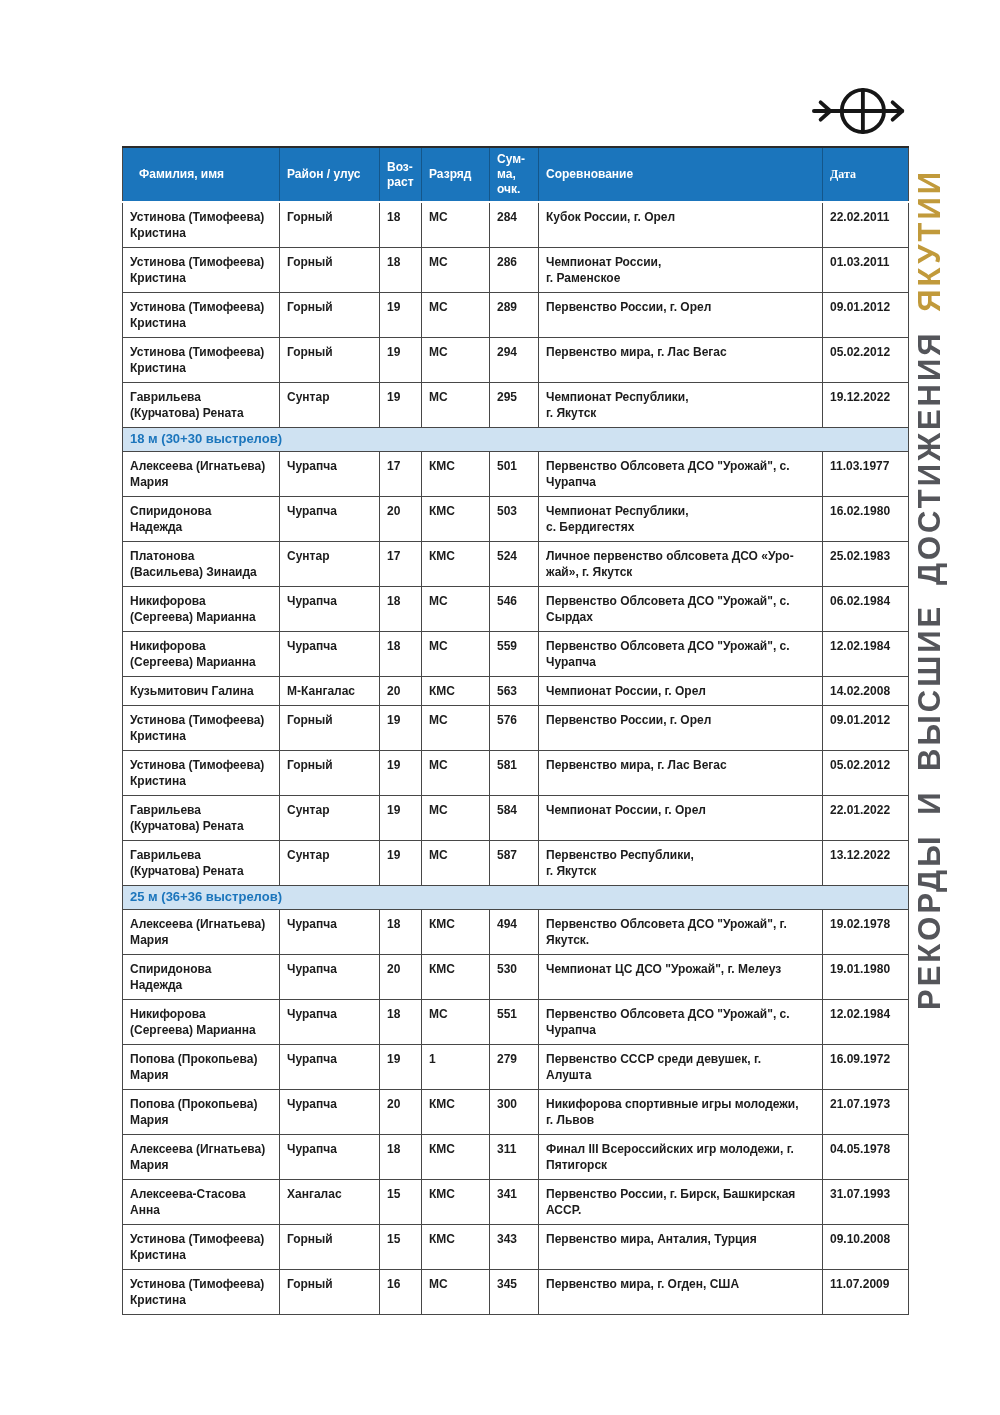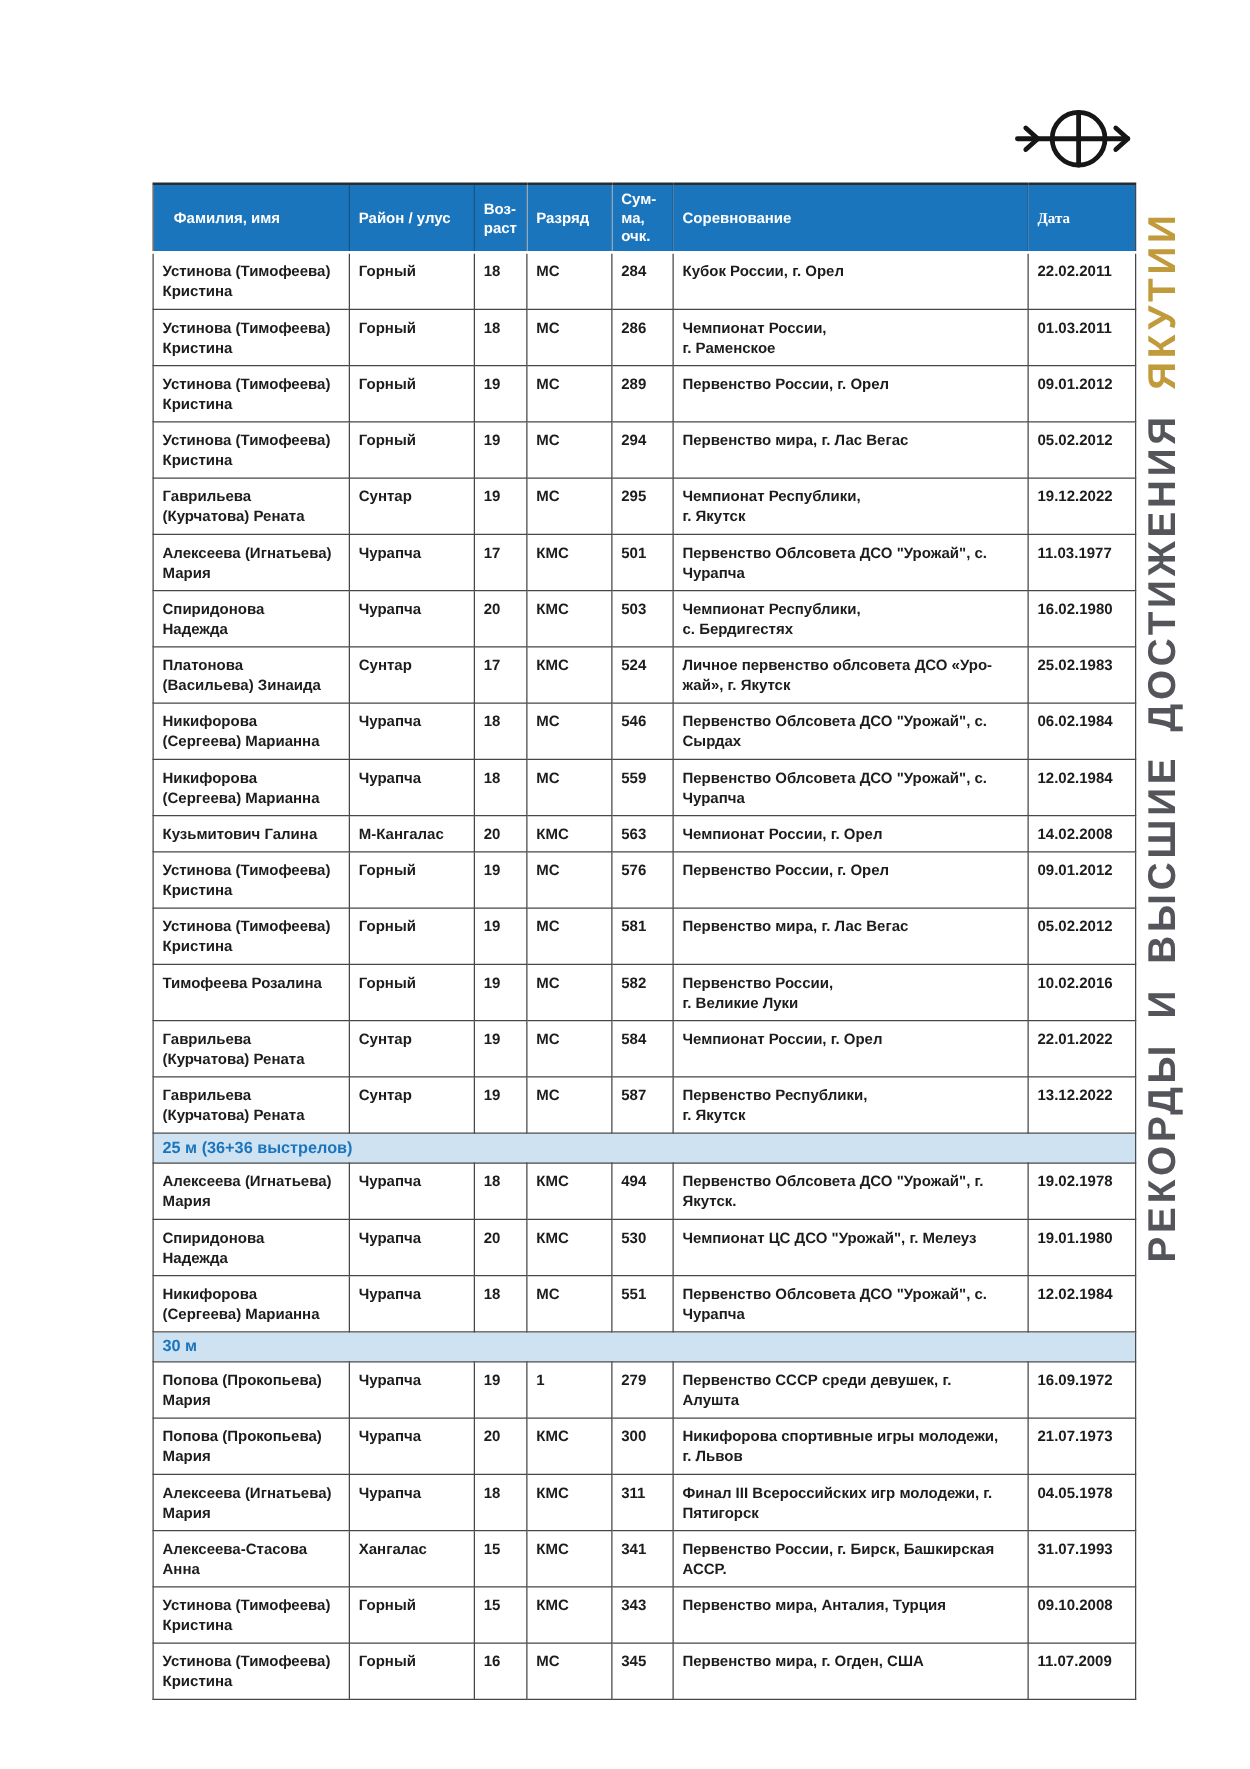--- a/index.html
+++ b/index.html
@@ -173,20 +173,23 @@
           <td>Гаврильева
 (Курчатова) Рената</td>
           <td>Сунтар</td>
           <td>19</td>
           <td>МС</td>
           <td>295</td>
           <td>Чемпионат Республики,
 г. Якутск</td>
           <td>19.12.2022</td>
         </tr>
+        <tr class="section-row">
+          <td colspan="7">18 м (30+30 выстрелов)</td>
+        </tr>
         <tr>
           <td>Алексеева (Игнатьева)
 Мария</td>
           <td>Чурапча</td>
           <td>17</td>
           <td>КМС</td>
           <td>501</td>
           <td>Первенство Облсовета ДСО "Урожай", с.
 Чурапча</td>
           <td>11.03.1977</td>
@@ -258,30 +261,20 @@
           <td>Устинова (Тимофеева)
 Кристина</td>
           <td>Горный</td>
           <td>19</td>
           <td>МС</td>
           <td>581</td>
           <td>Первенство мира, г. Лас Вегас</td>
           <td>05.02.2012</td>
         </tr>
         <tr>
-          <td>Тимофеева Розалина</td>
-          <td>Горный</td>
-          <td>19</td>
-          <td>МС</td>
-          <td>582</td>
-          <td>Первенство России,
-г. Великие Луки</td>
-          <td>10.02.2016</td>
-        </tr>
-        <tr>
           <td>Гаврильева
 (Курчатова) Рената</td>
           <td>Сунтар</td>
           <td>19</td>
           <td>МС</td>
           <td>584</td>
           <td>Чемпионат России, г. Орел</td>
           <td>22.01.2022</td>
         </tr>
         <tr>
@@ -322,23 +315,20 @@
         <tr>
           <td>Никифорова
 (Сергеева) Марианна</td>
           <td>Чурапча</td>
           <td>18</td>
           <td>МС</td>
           <td>551</td>
           <td>Первенство Облсовета ДСО "Урожай", с.
 Чурапча</td>
           <td>12.02.1984</td>
-        </tr>
-        <tr class="section-row">
-          <td colspan="7">30 м</td>
         </tr>
         <tr>
           <td>Попова (Прокопьева)
 Мария</td>
           <td>Чурапча</td>
           <td>19</td>
           <td>1</td>
           <td>279</td>
           <td>Первенство СССР среди девушек, г.
 Алушта</td>

